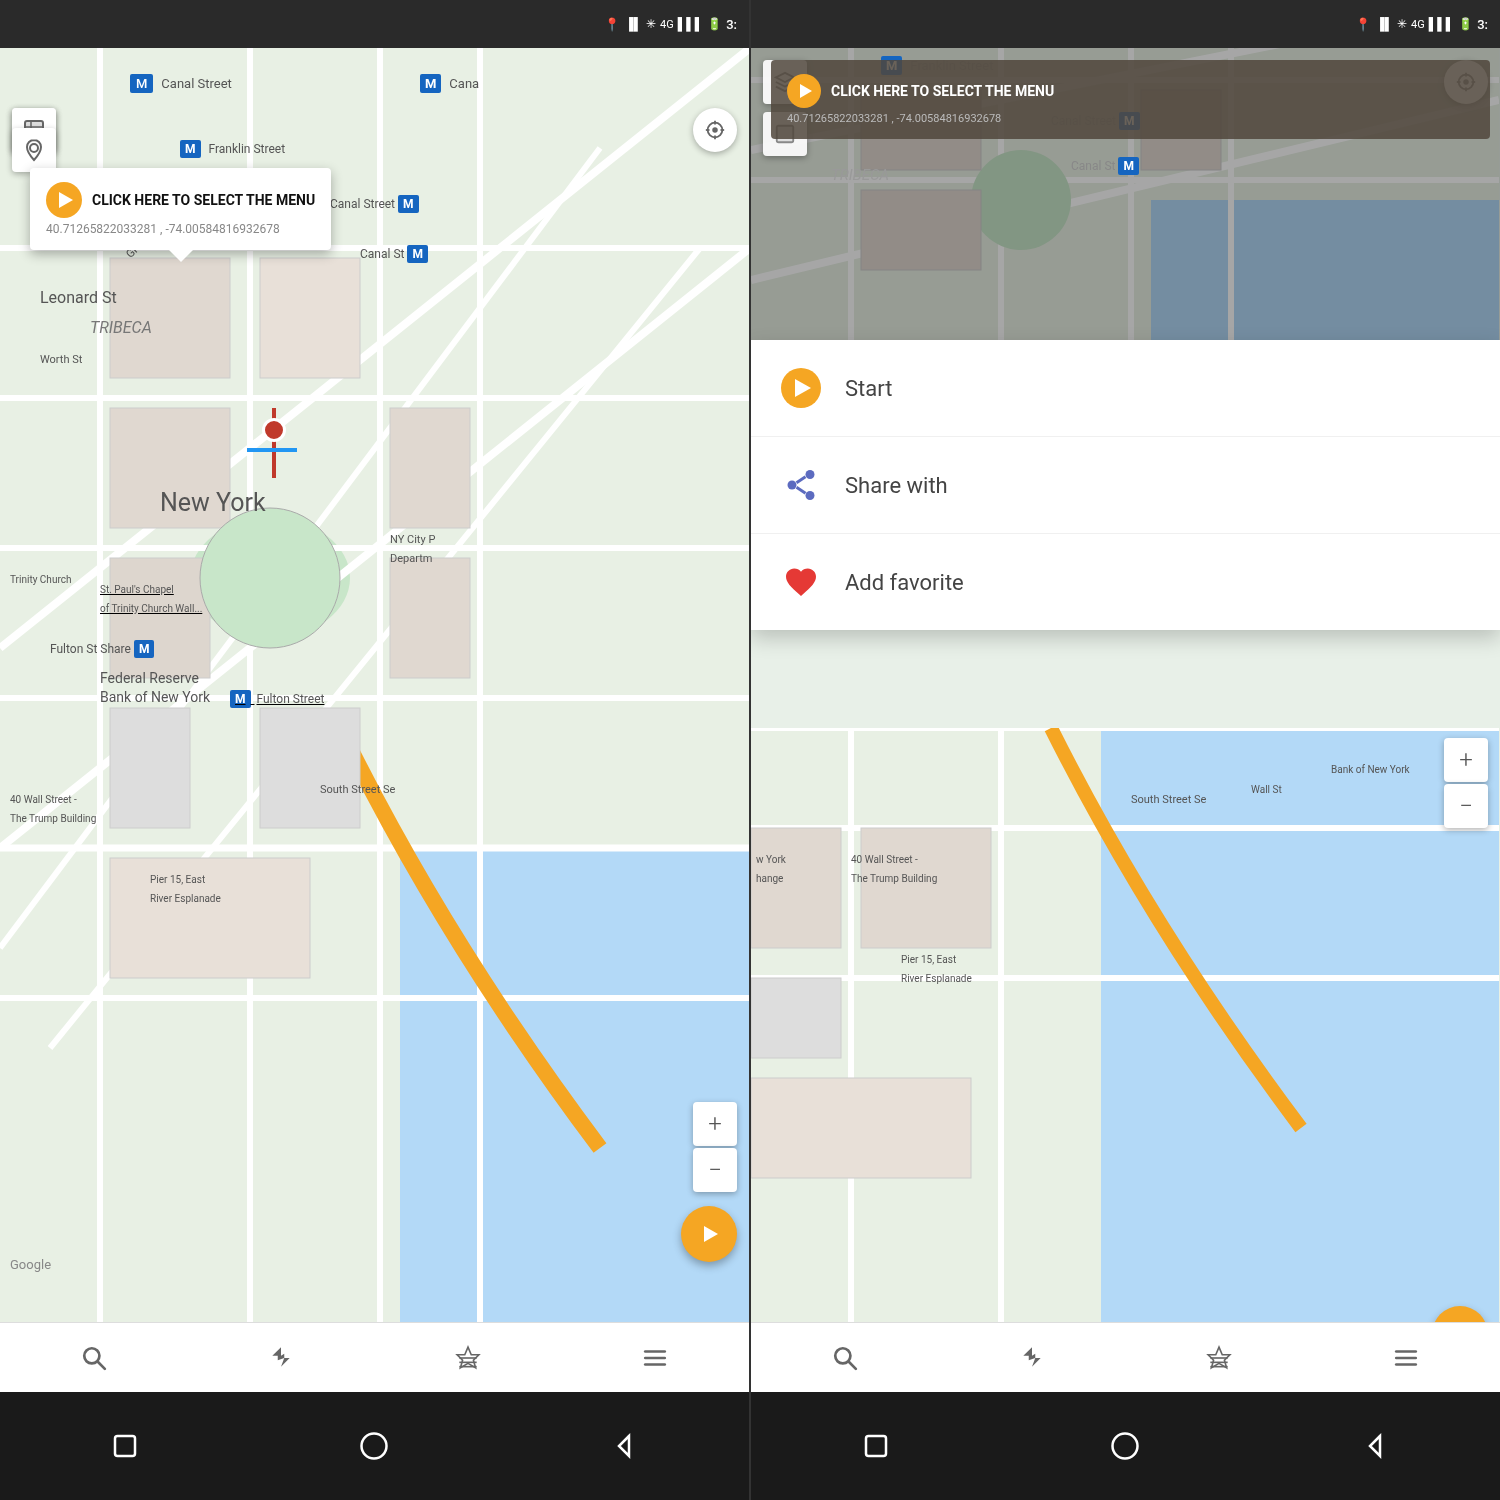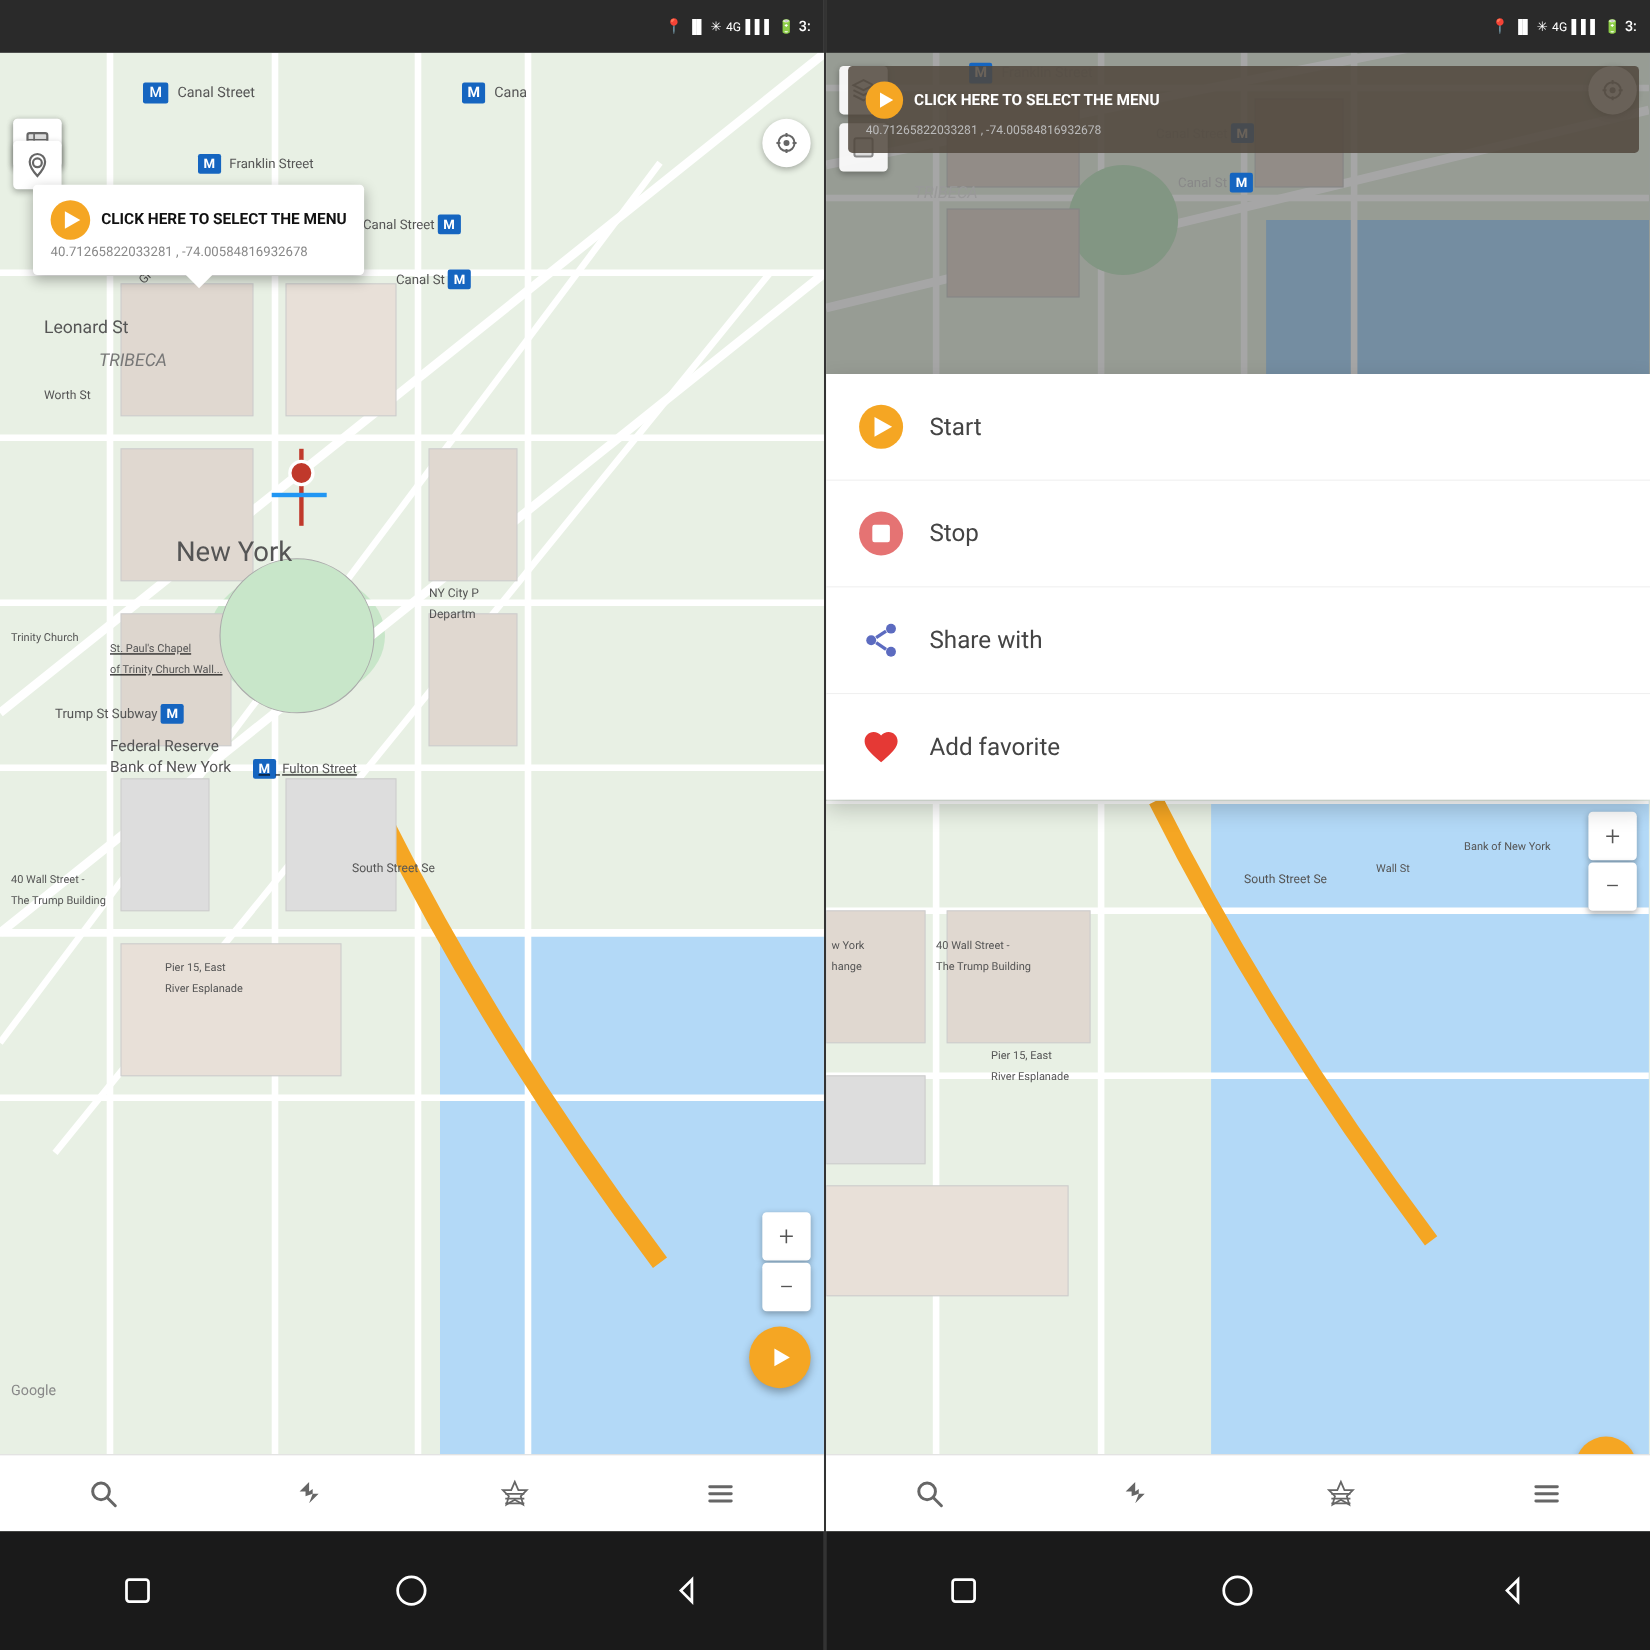--- a/index.html
+++ b/index.html
@@ -480,21 +480,21 @@
     </div>
 
     <div style="position:absolute;top:440px;left:160px;">
       <span style="font-size:25px;color:#555;font-weight:400;text-align:right;">New York</span>
     </div>
     <div style="position:absolute;top:480px;left:390px;">
       <span style="font-size:11px;color:#555;">NY City P<br>Departm</span>
     </div>
 
     <div style="position:absolute;top:590px;left:50px;">
-      <span style="font-size:12px;color:#555;">Trump St Subway </span>
+      <span style="font-size:12px;color:#555;">Fulton St Share </span>
       <span style="font-size:12px;background:#1565C0;color:white;padding:2px 5px;border-radius:2px;font-weight:bold;">M</span>
     </div>
     <div style="position:absolute;top:640px;left:230px;text-decoration:underline;">
       <span style="font-size:12px;background:#1565C0;color:white;padding:2px 5px;border-radius:2px;font-weight:bold;">M</span>
       <span style="font-size:12px;color:#555;margin-left:2px;">Fulton Street</span>
     </div>
 
     <div style="position:absolute;top:520px;left:10px;">
       <span style="font-size:10px;color:#555;">Trinity Church</span>
     </div>
@@ -672,28 +672,20 @@
 
     <div class="menu-item">
       <div class="menu-item-icon">
         <div class="icon-start">
           <div style="width:0;height:0;border-top:9px solid transparent;border-bottom:9px solid transparent;border-left:16px solid white;margin-left:3px;"></div>
         </div>
       </div>
       <span class="menu-item-label">Start</span>
     </div>
 
-    <div class="menu-item">
-      <div class="menu-item-icon">
-        <div class="icon-stop">
-          <div class="stop-square"></div>
-        </div>
-      </div>
-      <span class="menu-item-label">Stop</span>
-    </div>
 
     <div class="menu-item">
       <div class="menu-item-icon">
         <div class="icon-share">
           <svg width="36" height="36" viewBox="0 0 24 24">
             <circle cx="18" cy="5" r="3" fill="#5c6bc0"></circle>
             <circle cx="6" cy="12" r="3" fill="#5c6bc0"></circle>
             <circle cx="18" cy="19" r="3" fill="#5c6bc0"></circle>
             <line x1="9" y1="10.5" x2="15" y2="6.5" stroke="#5c6bc0" stroke-width="2"></line>
             <line x1="9" y1="13.5" x2="15" y2="17.5" stroke="#5c6bc0" stroke-width="2"></line>

